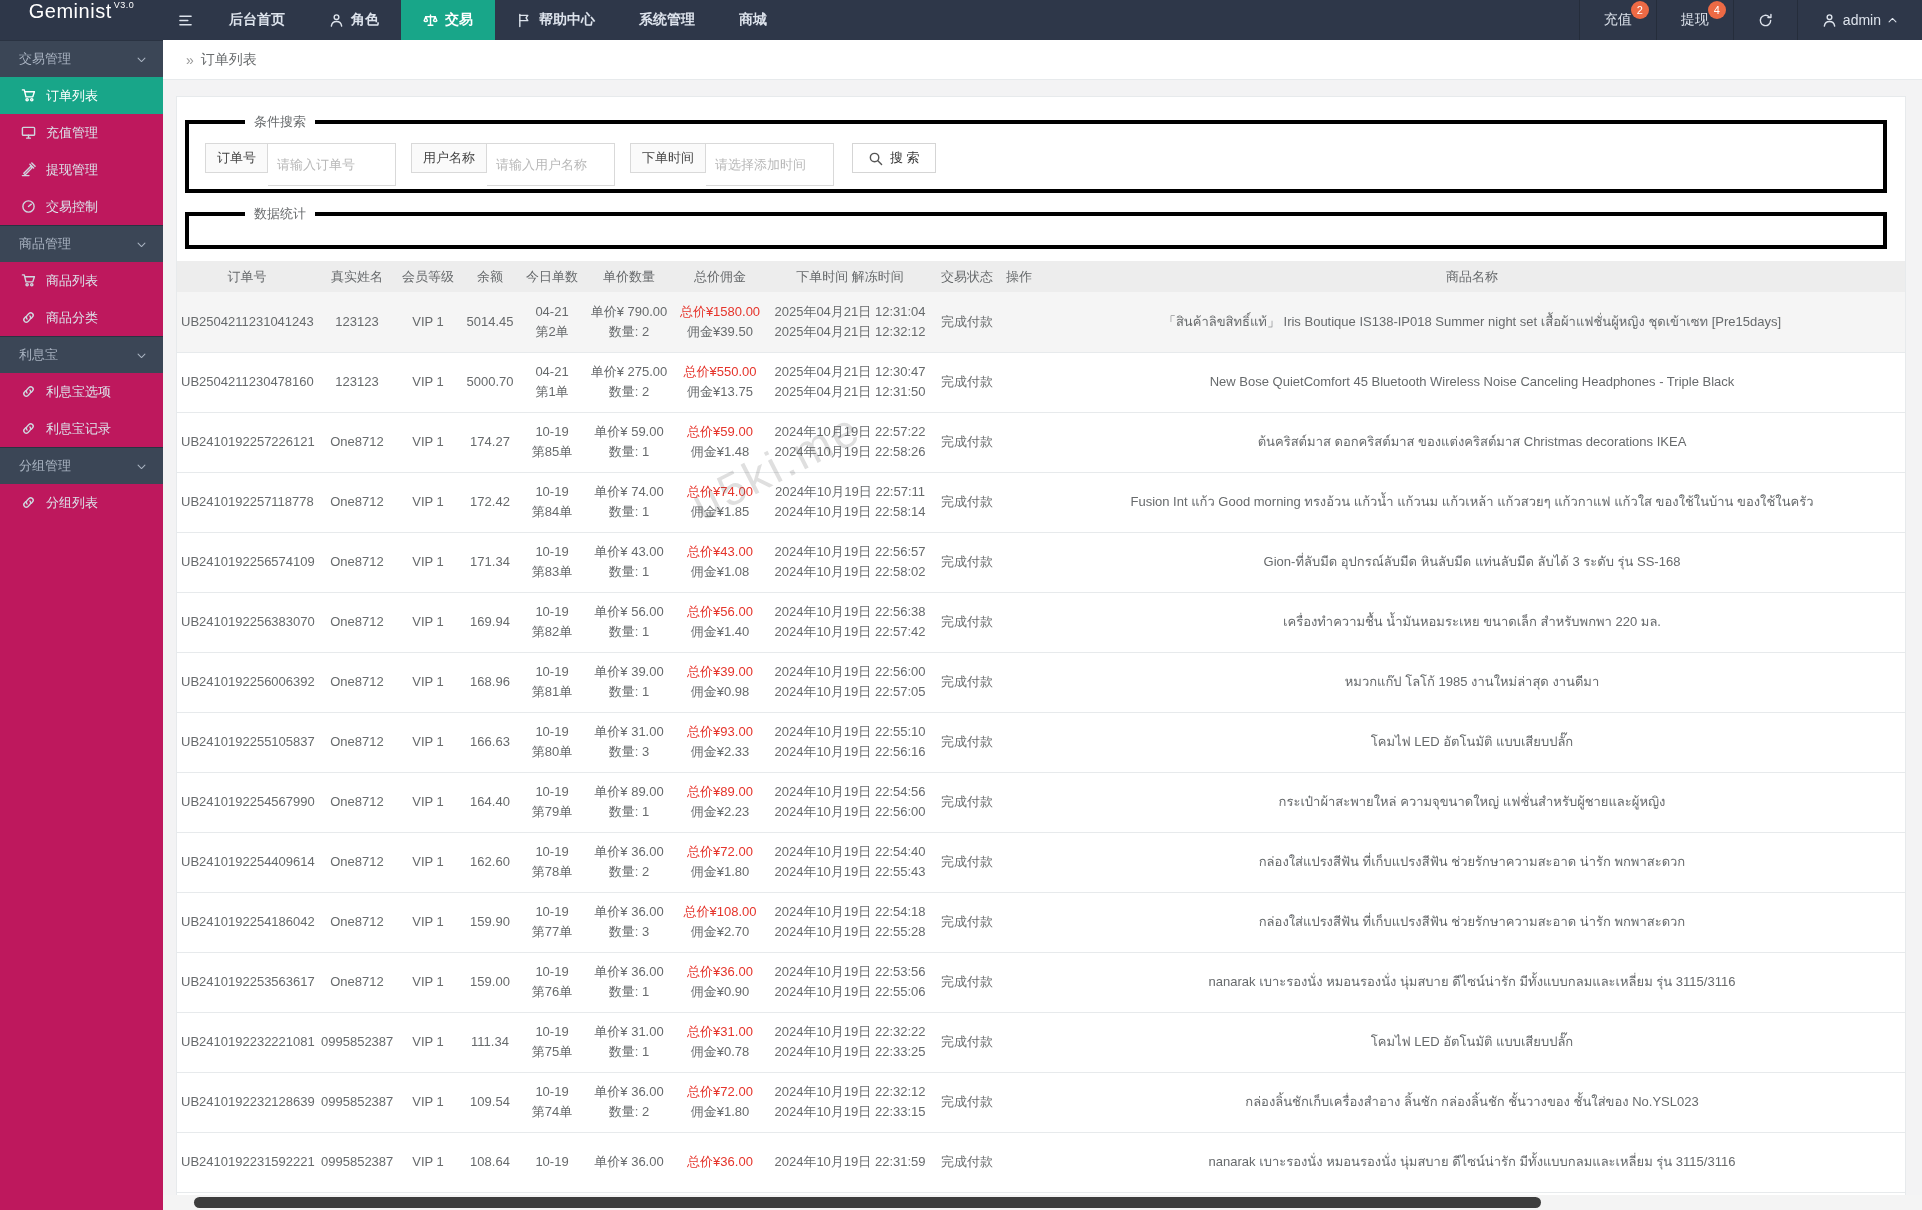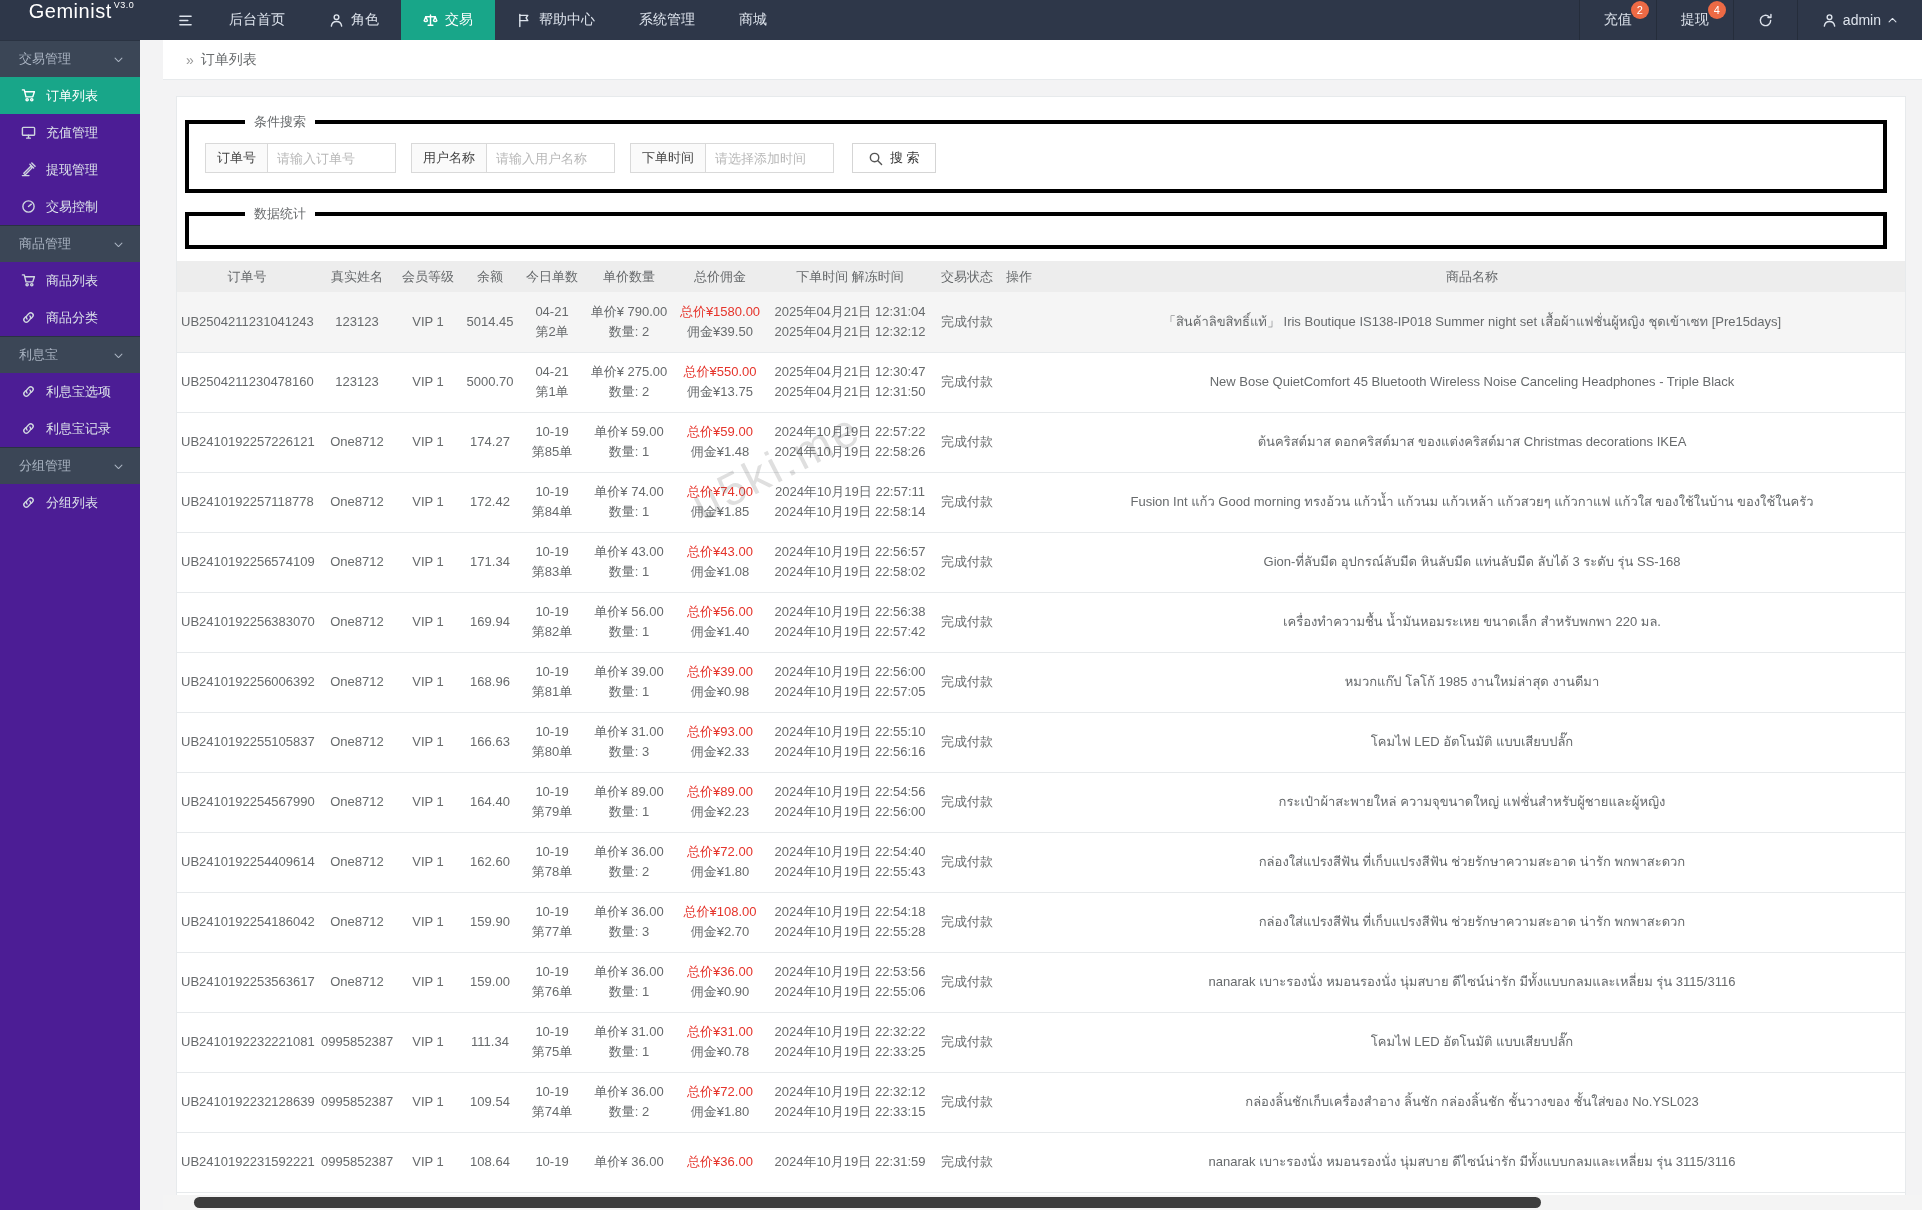--- a/index.html
+++ b/index.html
@@ -8,34 +8,34 @@
 
   
   .topbar { position:absolute; top:0; left:0; width:1922px; height:40px; background:#2e3749;
     display:flex; align-items:stretch; color:#dde3ec; z-index:30; }
   .logo { width:163px; display:flex; justify-content:center;
     color:#fff; font-size:20px; letter-spacing:.5px; }
   .logo sup { font-size:9px; margin-left:2px; }
   .hamburger { width:44px; display:flex; align-items:center; justify-content:center; cursor:pointer; }
   .nav { display:flex; align-items:stretch; }
   .nav-item { display:flex; align-items:center; gap:7px; padding:0 22px; font-size:14px;
-    cursor:pointer; white-space:nowrap; }
+    cursor:pointer; white-space:nowrap;font-weight:bold; }
   .nav-item.active { background:#18a689; color:#fff;text-align:center; }
   .top-right { margin-left:auto; display:flex; align-items:stretch; }
   .top-chip { position:relative; display:flex; align-items:center; gap:6px; padding:8px 24px;
     font-size:14px; cursor:pointer; border-left:1px solid rgba(0,0,0,.18); }
   .badge { position:absolute; top:1px; right:7px; min-width:18px; height:18px; padding:0 3px;
     background:#ed6a45; color:#fff; border-radius:50%; font-size:11px; line-height:18px;
     text-align:center; }
   .icon { display:inline-flex; align-items:center; justify-content:center; }
   .icon svg { width:15px; height:15px; display:block; }
   .icon.small svg { width:11px; height:11px; }
 
   
-  .sidebar { position:absolute; top:40px; left:0; bottom:0; width:140px; background:#4c1d95; z-index:20; }
+  .sidebar { position:absolute; top:40px; left:0; bottom:0; width:163px; background:#be185d; z-index:20; }
   .side-group-header { height:37px; display:flex; align-items:center; justify-content:space-between;
     padding:0 16px 0 19px; color:#a9b3c1; font-size:13px; background:#3b4656;
     border-top:1px solid #2a3342; cursor:pointer; }
   .side-item { height:37px; display:flex; align-items:center; gap:10px; padding-left:21px;
     color:#dce2ea; font-size:13px; cursor:pointer; }
   .side-item.active { background:#18a689; color:#fff; }
   .side-item .icon { color:#cfd6df; }
   .side-item.active .icon { color:#fff; }
 
   
@@ -46,21 +46,21 @@
   .panel-wrap { position:absolute; top:56px; left:13px; right:16px; bottom:0; }
   .panel { position:relative; background:#fff; border:1px solid #e7eaec; height:100%;
     padding:16px 0 0 0; overflow:hidden; }
 
   fieldset { border:4px solid #000000; margin:0 18px 12px 8px; padding:8px 14px 14px; }
   legend { font-size:13px; color:#676a6c; padding:0 9px; margin-left:42px; }
   .f-row { display:flex; align-items:center; gap:15px; padding:4px 2px 2px 2px; }
   .input-group { display:flex; height:30px; }
   .ig-label { border:1px solid #d9d9d9; background:#fafafa; padding:0 11px; line-height:28px;
     font-size:13px; color:#444; white-space:nowrap; }
-  .ig-input { border:1px solid #d9d9d9; border-left:none; height:30px; width:128px;
+  .ig-input { border:1px solid #d9d9d9; border-left:none; height:43px; width:128px;
     padding:0 9px; font-size:13px; color:#333; outline:none; }
   .ig-input::placeholder { color:#b8b8b8; }
   .search-btn { height:30px; margin-left:3px; border:1px solid #d5d5d5; background:#fff;
     display:flex; align-items:center; gap:7px; padding:0 15px; font-size:13px; color:#333;
     cursor:pointer; }
   .search-btn .icon { color:#555; }
   .stats-line { font-size:13px; color:#e5342b; padding:7px 2px 3px 2px; }
   .stats-line .gap { display:inline-block; width:26px; }
 
   

